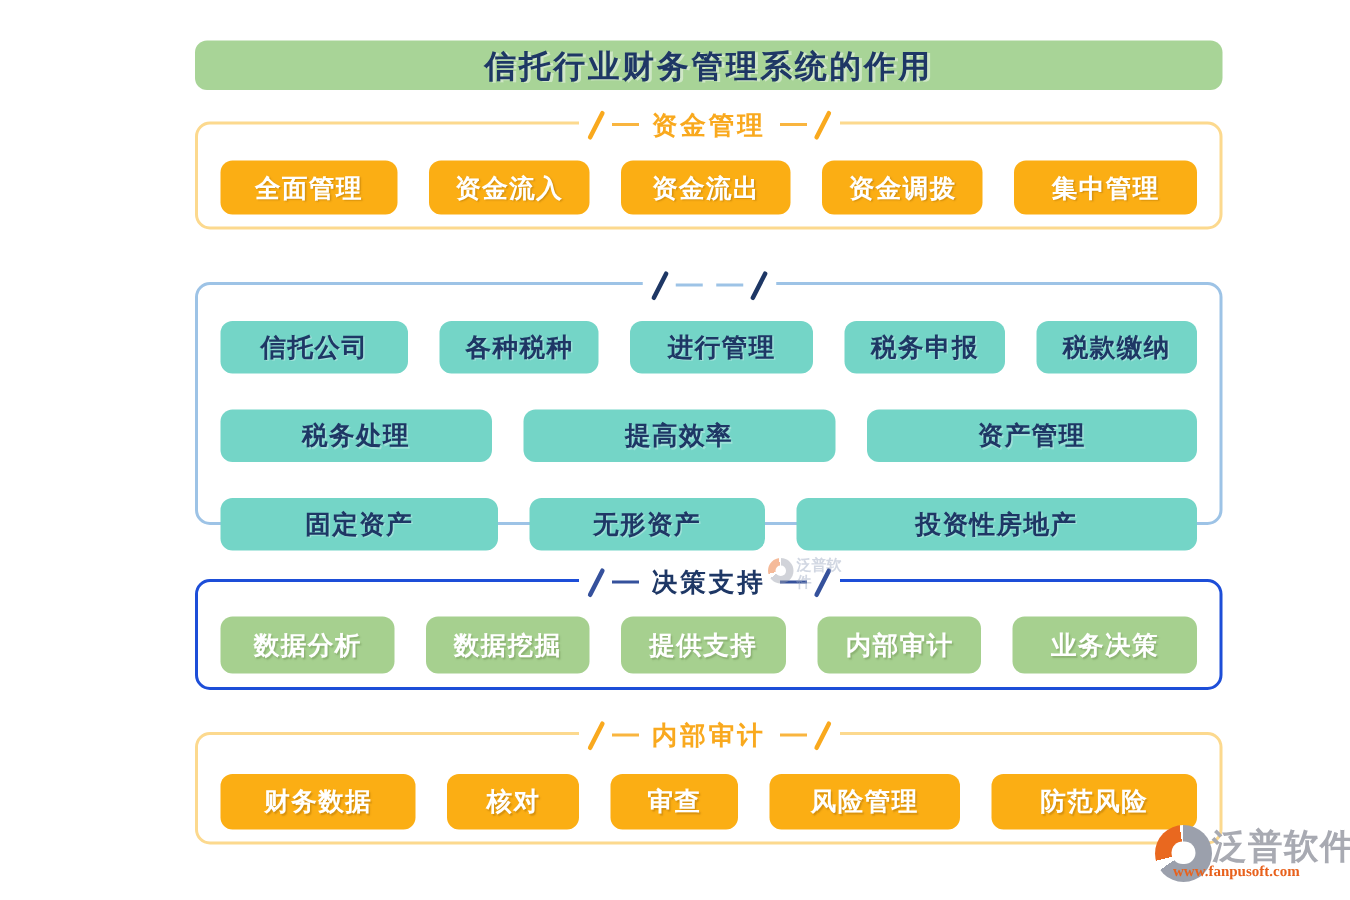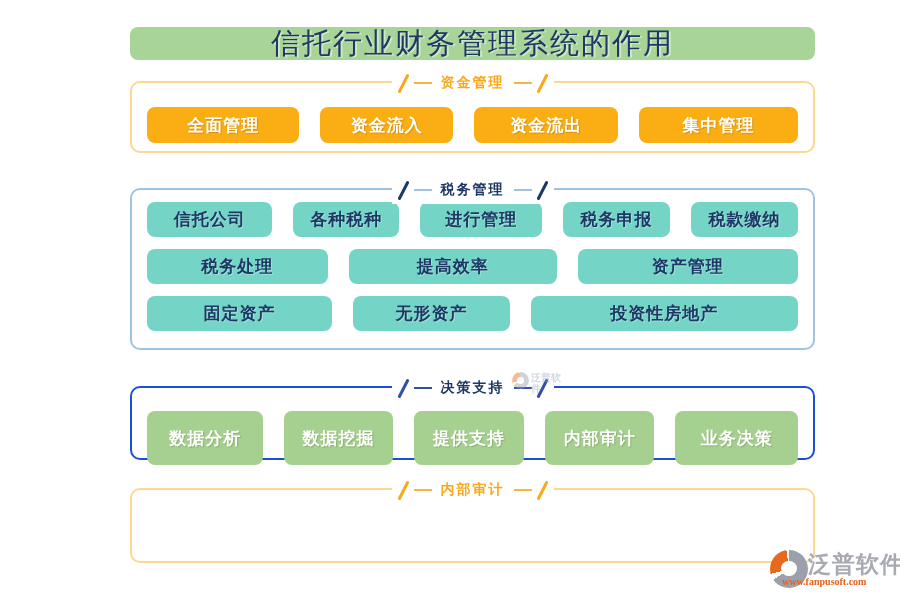--- a/index.html
+++ b/index.html
@@ -4,35 +4,35 @@
 <style>
   * { margin:0; padding:0; box-sizing:border-box; }
   html,body { width:900px; height:600px; background:#ffffff; overflow:hidden;
               font-family:"Liberation Serif","DejaVu Serif",serif; }
   #stage { position:relative; width:900px; height:600px; background:#fff; }
 
   
   .title-bar { position:absolute; left:130px; top:27px; width:685px; height:33px;
                background:#A8D497; border-radius:8px;
                display:flex; align-items:center; justify-content:center; }
-  .title-bar span { font-size:29px; font-weight:normal; color:#1E3765; letter-spacing:2px;
+  .title-bar span { font-size:21px; font-weight:bold; color:#1E3765; letter-spacing:2px;
                     text-shadow:2px 1px 0 rgba(255,255,255,0.45); }
 
   
   .section { position:absolute; left:130px; width:685px; border-radius:10px; background:#fff; }
   .section.amber { border:2px solid #FCD98E; }
   .section.teal  { border:2px solid #9DC3E6; }
   .section.green { border:2px solid #1d4ed8; }
 
   .legend { position:absolute; top:-14px; left:50%; transform:translateX(-50%);
             background:#ffffff; padding:0 10px; height:28px;
             display:flex; align-items:center; gap:9px; white-space:nowrap; }
   .legend .slash { width:3px; height:21px; transform:rotate(27deg); border-radius:2px; }
   .legend .dash  { width:18px; height:2.5px; }
-  .legend .legend-text { font-size:14px; font-weight:bold; letter-spacing:2px; }
+  .legend .legend-text { font-size:17px; font-weight:bold; letter-spacing:2px; }
 
   .amber .slash, .amber .legend-text { color:#F9A91E; background-color:#F9A91E; }
   .amber .legend-text { background:none; }
   .amber .dash { background:#F9B53F; }
   .teal .slash { background:#1E3765; }
   .teal .legend-text { color:#1E3765; }
   .teal .dash { background:#9DC3E6; }
   .green .slash { background:#35519C; }
   .green .legend-text { color:#1E3765; }
   .green .dash { background:#35519C; }
@@ -42,24 +42,24 @@
          font-size:17px; font-weight:bold; letter-spacing:1px;
          display:flex; align-items:center; justify-content:center; cursor:pointer; }
   .amber .btn { background:#FBAE14; color:#ffffff; text-shadow:1px 1px 1px rgba(140,90,0,.35); }
   .teal  .btn { background:#74D5C7; color:#1E3765; text-shadow:1px 1px 0 rgba(255,255,255,.3); }
   .green .btn { background:#A6D08F; color:#ffffff; text-shadow:1px 1px 1px rgba(90,120,60,.35); }
 
   
   #sec-funds    { top:81px;  height:72px; }
   #sec-funds .row { margin-top:24px; height:36px; }
   #sec-tax      { top:188px; height:162px; }
-  #sec-tax .row { margin-top:12px; height:35px; }
+  #sec-tax .row { margin-top:24px; height:35px; }
   #sec-tax .row:first-of-type { margin-top:21px; }
   #sec-decision { top:386px; height:74px; }
-  #sec-decision .row { margin-top:23px; height:54px; }
+  #sec-decision .row { margin-top:23px; height:38px; }
   #sec-audit    { top:488px; height:75px; }
   #sec-audit .row { margin-top:26px; height:37px; }
 
   
   .logo-icon { border-radius:50%;
     background:conic-gradient(from 0deg, #9BA0AC 0 235deg, #ffffff 235deg 255deg, #E9681F 255deg 352deg, #ffffff 352deg 360deg);
     position:relative; }
   .logo-icon::after { content:""; position:absolute; left:30%; top:28%; width:40%; height:40%;
     background:#ffffff; border-radius:50%; }
 
@@ -90,29 +90,29 @@
       <span class="slash"></span>
       <span class="dash"></span>
       <span class="legend-text">资金管理</span>
       <span class="dash"></span>
       <span class="slash"></span>
     </div>
     <div class="row">
       <button class="btn" style="flex-grow:1.26">全面管理</button>
       <button class="btn" style="flex-grow:0.95">资金流入</button>
       <button class="btn" style="flex-grow:1.13">资金流出</button>
+      <button class="btn" style="flex-grow:0.95">资金调拨</button>
       <button class="btn" style="flex-grow:1.36">集中管理</button>
     </div>
   </div>
 
   <div class="section teal" id="sec-tax">
     <div class="legend">
       <span class="slash"></span>
       <span class="dash"></span>
-      <span class="legend-text">税务管理</span>
       <span class="dash"></span>
       <span class="slash"></span>
     </div>
     <div class="row">
       <button class="btn" style="flex-grow:1.50">信托公司</button>
       <button class="btn" style="flex-grow:0.95">各种税种</button>
       <button class="btn" style="flex-grow:1.40">进行管理</button>
       <button class="btn" style="flex-grow:0.98">税务申报</button>
       <button class="btn" style="flex-grow:0.98">税款缴纳</button>
     </div>
@@ -151,20 +151,27 @@
   </div>
 
   <div class="section amber" id="sec-audit">
     <div class="legend">
       <span class="slash"></span>
       <span class="dash"></span>
       <span class="legend-text">内部审计</span>
       <span class="dash"></span>
       <span class="slash"></span>
     </div>
+    <div class="row">
+      <button class="btn" style="flex-grow:1.26">财务数据</button>
+      <button class="btn" style="flex-grow:1.12">核对</button>
+      <button class="btn" style="flex-grow:1.05">审查</button>
+      <button class="btn" style="flex-grow:1.19">风险管理</button>
+      <button class="btn" style="flex-grow:1.40">防范风险</button>
+    </div>
   </div>
 
   <div id="footer-logo">
     <span class="logo-icon"></span>
     <span class="brand">泛普软件</span>
     <span class="site">www.fanpusoft.com</span>
   </div>
 
 </div>
 

